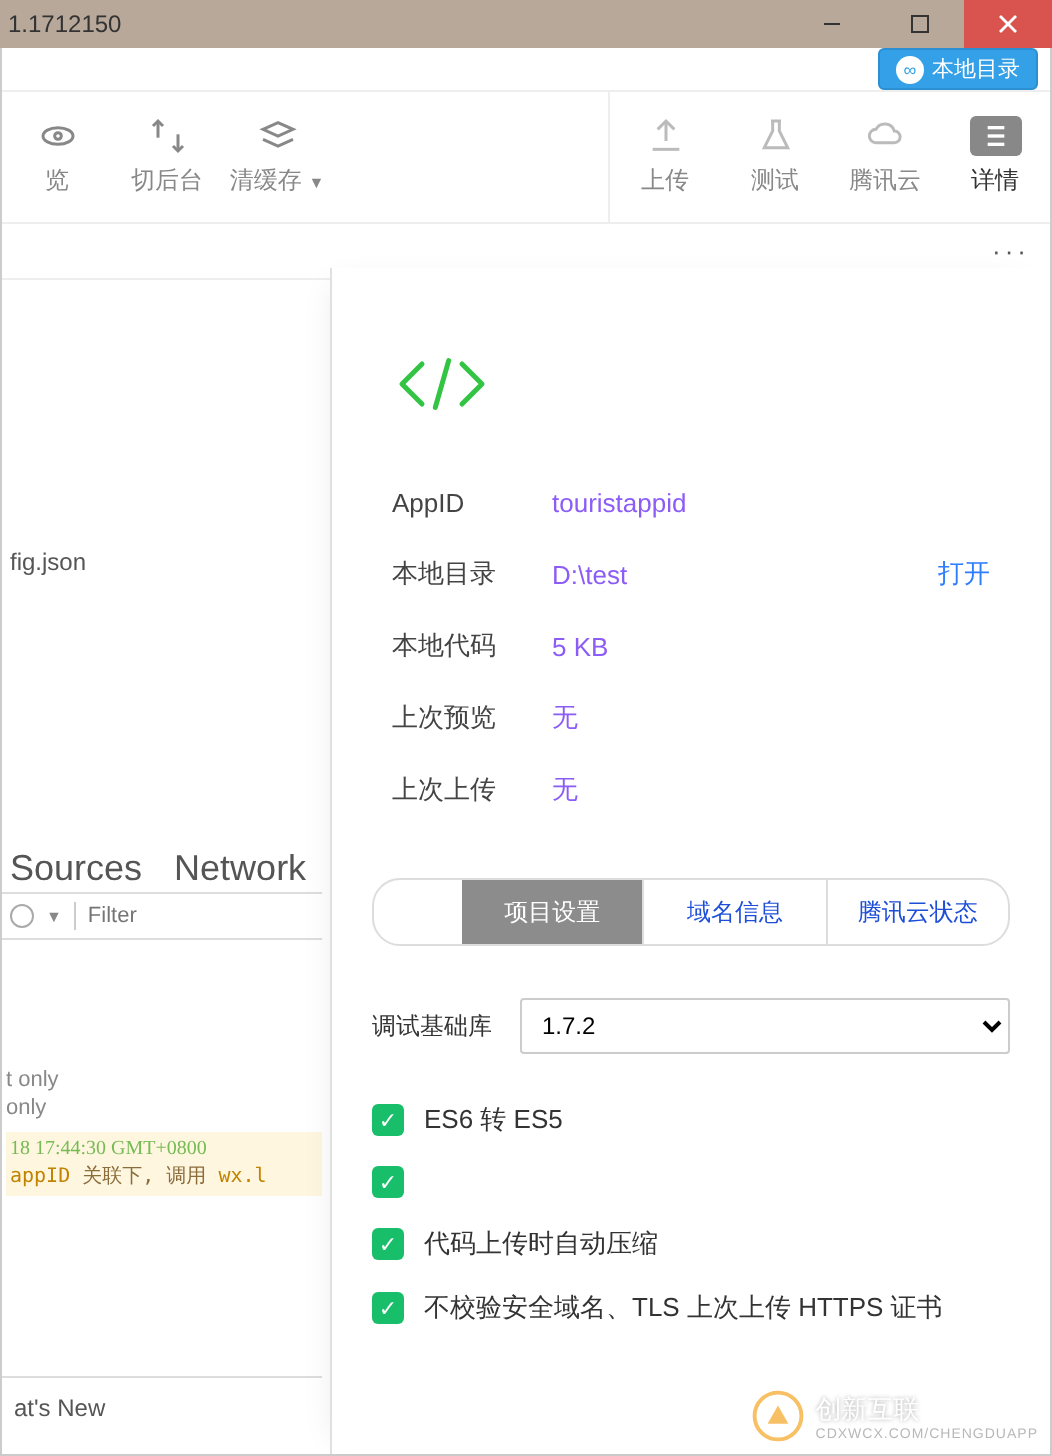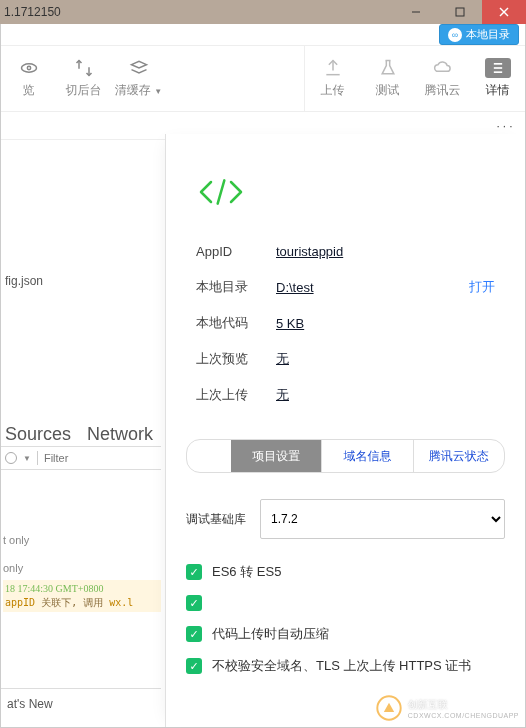--- a/index.html
+++ b/index.html
@@ -33,54 +33,54 @@
 
 .devtools-tabs { position: absolute; left: 0; top: 400px; width: 160px; display: flex; gap: 16px; font-size: 18px; color: #555; padding-left: 4px; }
 
 .filterrow { position: absolute; left: 0; top: 422px; width: 160px; display: flex; align-items: center; gap: 6px; border-top: 1px solid #ddd; border-bottom: 1px solid #ddd; padding: 4px; }
 .filterrow .circ { width: 12px; height: 12px; border: 1px solid #aaa; border-radius: 50%; }
 .filterrow .down { font-size: 8px; color: #888; }
 .filterrow .sep { width: 1px; height: 14px; background: #ccc; }
 .filterrow input { border: none; outline: none; font-size: 11px; width: 90px; }
 
 .consoleblock { position: absolute; left: 0; top: 510px; width: 160px; font-size: 11px; padding-left: 2px; }
-.consoleblock .l1 { color: #888; margin-bottom: 16px; }
+.consoleblock .l1 { color: #888; margin-bottom: 2px; }
 .consoleblock .l2 { color: #888; margin-bottom: 6px; }
 .consoleblock .l3 { background: #fff6e0; color: #8a6d3b; padding: 2px; font-family: Consolas, monospace; font-size: 10px; line-height: 1.4; }
 .consoleblock .l3 .num { color: #7b5; font-family: Liberation Serif, serif; }
 .consoleblock .l3 .key { color: #c18300; }
 .consoleblock .l3 .fn { color: #c18300; }
 
 .bottomrow { position: absolute; left: 0; bottom: 8px; width: 160px; border-top: 1px solid #ddd; padding: 8px 6px; font-size: 12px; color: #555; }
 
 
 .detail { position: absolute; right: 0; top: 110px; bottom: 0; width: 360px; background: #fff; border-left: 1px solid #e0e0e0; box-shadow: -6px 0 16px -8px rgba(0,0,0,.08); }
 .detail .logo { padding: 40px 0 10px 30px; }
 .detail .logo svg { width: 50px; height: 36px; }
 .detail .meta { padding: 10px 30px; font-size: 13px; }
 .detail .meta .row { display: flex; align-items: center; height: 36px; }
 .detail .meta .row .k { width: 80px; color: #444; }
-.detail .meta .row .v { color: #0f172a; flex: 1; text-decoration: underline; }
+.detail .meta .row .v { color: #8b5cf6; flex: 1; }
 .detail .meta .row .open { color: #2f7dff; font-size: 13px; cursor: pointer; }
 
 .detail .tabs { display: flex; border: 1px solid #ddd; border-radius: 14px; margin: 16px 20px 0 20px; overflow: hidden; font-size: 12px; padding-left: 44px; }
 .detail .tabs .tab { flex: 1; height: 32px; display: flex; align-items: center; justify-content: center; color: #1d4ed8; border-right: 1px solid #ddd; }
 .detail .tabs .tab:last-child { border-right: none; }
 .detail .tabs .tab.active { background: #8c8c8c; color: #fff; }
 
 .detail .baselib { display: flex; align-items: center; gap: 14px; padding: 26px 20px 0 20px; font-size: 12px; }
-.detail .baselib select { flex: 1; height: 40px; border: 1px solid #ccc; border-radius: 2px; padding: 0 6px; font-size: 12px; background: #fff; }
+.detail .baselib select { flex: 1; height: 28px; border: 1px solid #ccc; border-radius: 2px; padding: 0 6px; font-size: 12px; background: #fff; }
 
 .detail .checks { padding: 24px 20px; display: flex; flex-direction: column; gap: 14px; font-size: 13px; color: #333; }
 .detail .checks .c { display: flex; align-items: center; gap: 10px; }
 .detail .checks .cb { width: 16px; height: 16px; background: #19be6b; border-radius: 3px; display: flex; align-items: center; justify-content: center; color: #fff; font-size: 11px; }
 
 .watermark { position: absolute; right: 6px; bottom: 6px; display: flex; align-items: center; gap: 6px; opacity: .7; }
 .watermark .wlogo { width: 26px; height: 26px; }
-.watermark .wtext { font-size: 10px; color: #fff; text-shadow: 0 0 2px #888; }
+.watermark .wtext { font-size: 13px; color: #fff; text-shadow: 0 0 2px #888; }
 .watermark .wsub { font-size: 7px; color: #999; letter-spacing: .5px; }
 </style>
 </head>
 <body>
 
 <div class="titlebar">
   <span>1.1712150</span>
   <div class="wincontrols">
     <div class="wbtn">
         <svg viewBox="0 0 10 10">

